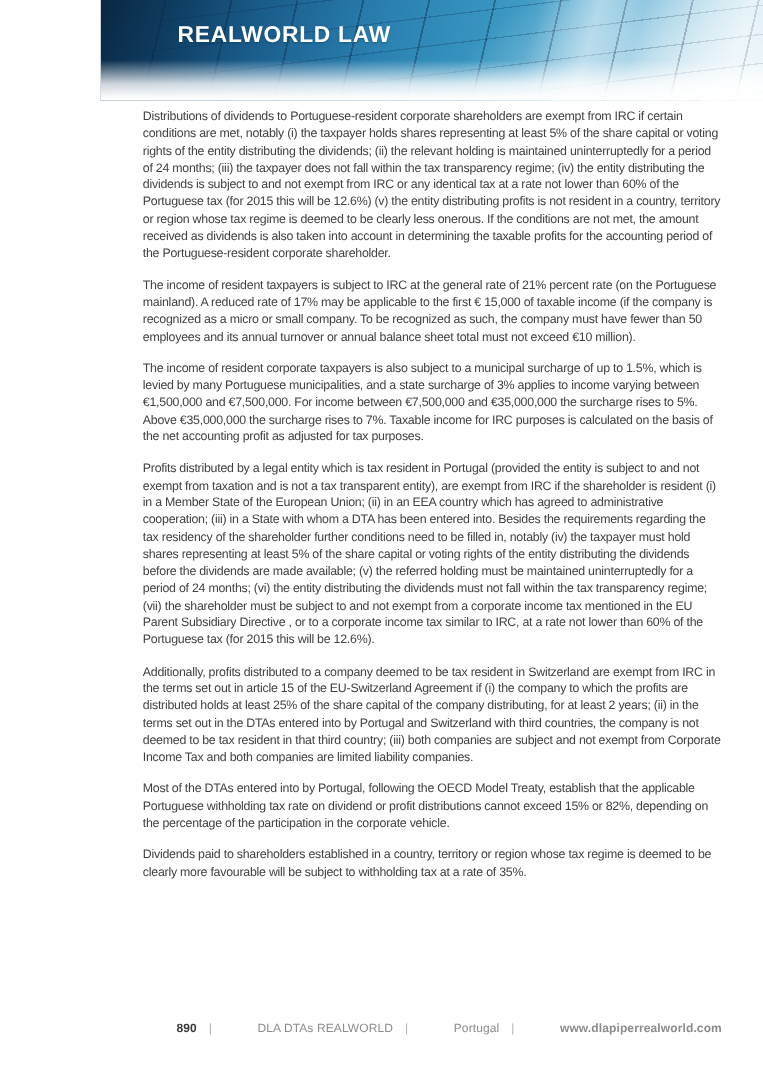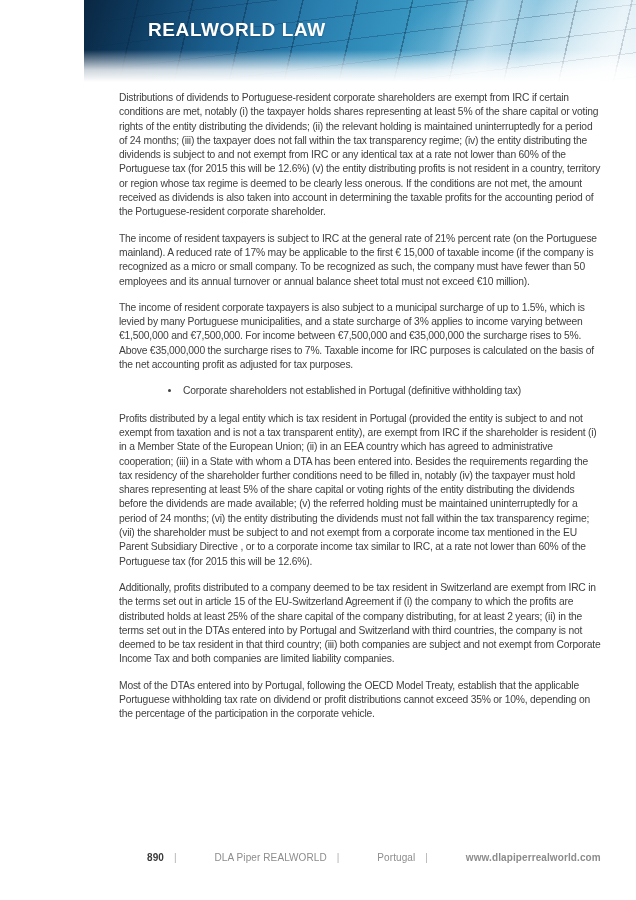--- a/index.html
+++ b/index.html
@@ -86,32 +86,30 @@
     <div class="glass-sheen"></div>
     <div class="header-fade"></div>
     <div class="header-title">REALWORLD LAW</div>
   </div>
 
   <div class="content">
     <p>Distributions of dividends to Portuguese-resident corporate shareholders are exempt from IRC if certain conditions are met, notably (i) the taxpayer holds shares representing at least 5% of the share capital or voting rights of the entity distributing the dividends; (ii) the relevant holding is maintained uninterruptedly for a period of 24 months; (iii) the taxpayer does not fall within the tax transparency regime; (iv) the entity distributing the dividends is subject to and not exempt from IRC or any identical tax at a rate not lower than 60% of the Portuguese tax (for 2015 this will be 12.6%) (v) the entity distributing profits is not resident in a country, territory or region whose tax regime is deemed to be clearly less onerous. If the conditions are not met, the amount received as dividends is also taken into account in determining the taxable profits for the accounting period of the Portuguese-resident corporate shareholder.</p>
     <p>The income of resident taxpayers is subject to IRC at the general rate of 21% percent rate (on the Portuguese mainland). A reduced rate of 17% may be applicable to the first € 15,000 of taxable income (if the company is recognized as a micro or small company. To be recognized as such, the company must have fewer than 50 employees and its annual turnover or annual balance sheet total must not exceed €10 million).</p>
     <p>The income of resident corporate taxpayers is also subject to a municipal surcharge of up to 1.5%, which is levied by many Portuguese municipalities, and a state surcharge of 3% applies to income varying between €1,500,000 and €7,500,000. For income between €7,500,000 and €35,000,000 the surcharge rises to 5%. Above €35,000,000 the surcharge rises to 7%. Taxable income for IRC purposes is calculated on the basis of the net accounting profit as adjusted for tax purposes.</p>
 
-    <ul class="bullets">
-      <li>Corporate shareholders not established in Portugal (definitive withholding tax)</li>
-    </ul>
 
     <p>Profits distributed by a legal entity which is tax resident in Portugal (provided the entity is subject to and not exempt from taxation and is not a tax transparent entity), are exempt from IRC if the shareholder is resident (i) in a Member State of the European Union; (ii) in an EEA country which has agreed to administrative cooperation; (iii) in a State with whom a DTA has been entered into. Besides the requirements regarding the tax residency of the shareholder further conditions need to be filled in, notably (iv) the taxpayer must hold shares representing at least 5% of the share capital or voting rights of the entity distributing the dividends before the dividends are made available; (v) the referred holding must be maintained uninterruptedly for a period of 24 months; (vi) the entity distributing the dividends must not fall within the tax transparency regime; (vii) the shareholder must be subject to and not exempt from a corporate income tax mentioned in the EU Parent Subsidiary Directive , or to a corporate income tax similar to IRC, at a rate not lower than 60% of the Portuguese tax (for 2015 this will be 12.6%).</p>
     <p>Additionally, profits distributed to a company deemed to be tax resident in Switzerland are exempt from IRC in the terms set out in article 15 of the EU-Switzerland Agreement if (i) the company to which the profits are distributed holds at least 25% of the share capital of the company distributing, for at least 2 years; (ii) in the terms set out in the DTAs entered into by Portugal and Switzerland with third countries, the company is not deemed to be tax resident in that third country; (iii) both companies are subject and not exempt from Corporate Income Tax and both companies are limited liability companies.</p>
-    <p>Most of the DTAs entered into by Portugal, following the OECD Model Treaty, establish that the applicable Portuguese withholding tax rate on dividend or profit distributions cannot exceed 35% or 10%, depending on the percentage of the participation in the corporate vehicle.</p>
+    <p>Most of the DTAs entered into by Portugal, following the OECD Model Treaty, establish that the applicable Portuguese withholding tax rate on dividend or profit distributions cannot exceed 15% or 82%, depending on the percentage of the participation in the corporate vehicle.</p>
+    <p>Dividends paid to shareholders established in a country, territory or region whose tax regime is deemed to be clearly more favourable will be subject to withholding tax at a rate of 35%.</p>
   </div>
 
   <div class="footer">
     <span class="pagenum">890</span>
     <span class="sep">|</span>
-    <span>DLA Piper REALWORLD</span>
+    <span>DLA DTAs REALWORLD</span>
     <span class="sep">|</span>
     <span>Portugal</span>
     <span class="sep">|</span>
     <span class="url">www.dlapiperrealworld.com</span>
   </div>
 
 </div>
 
 </body></html>

